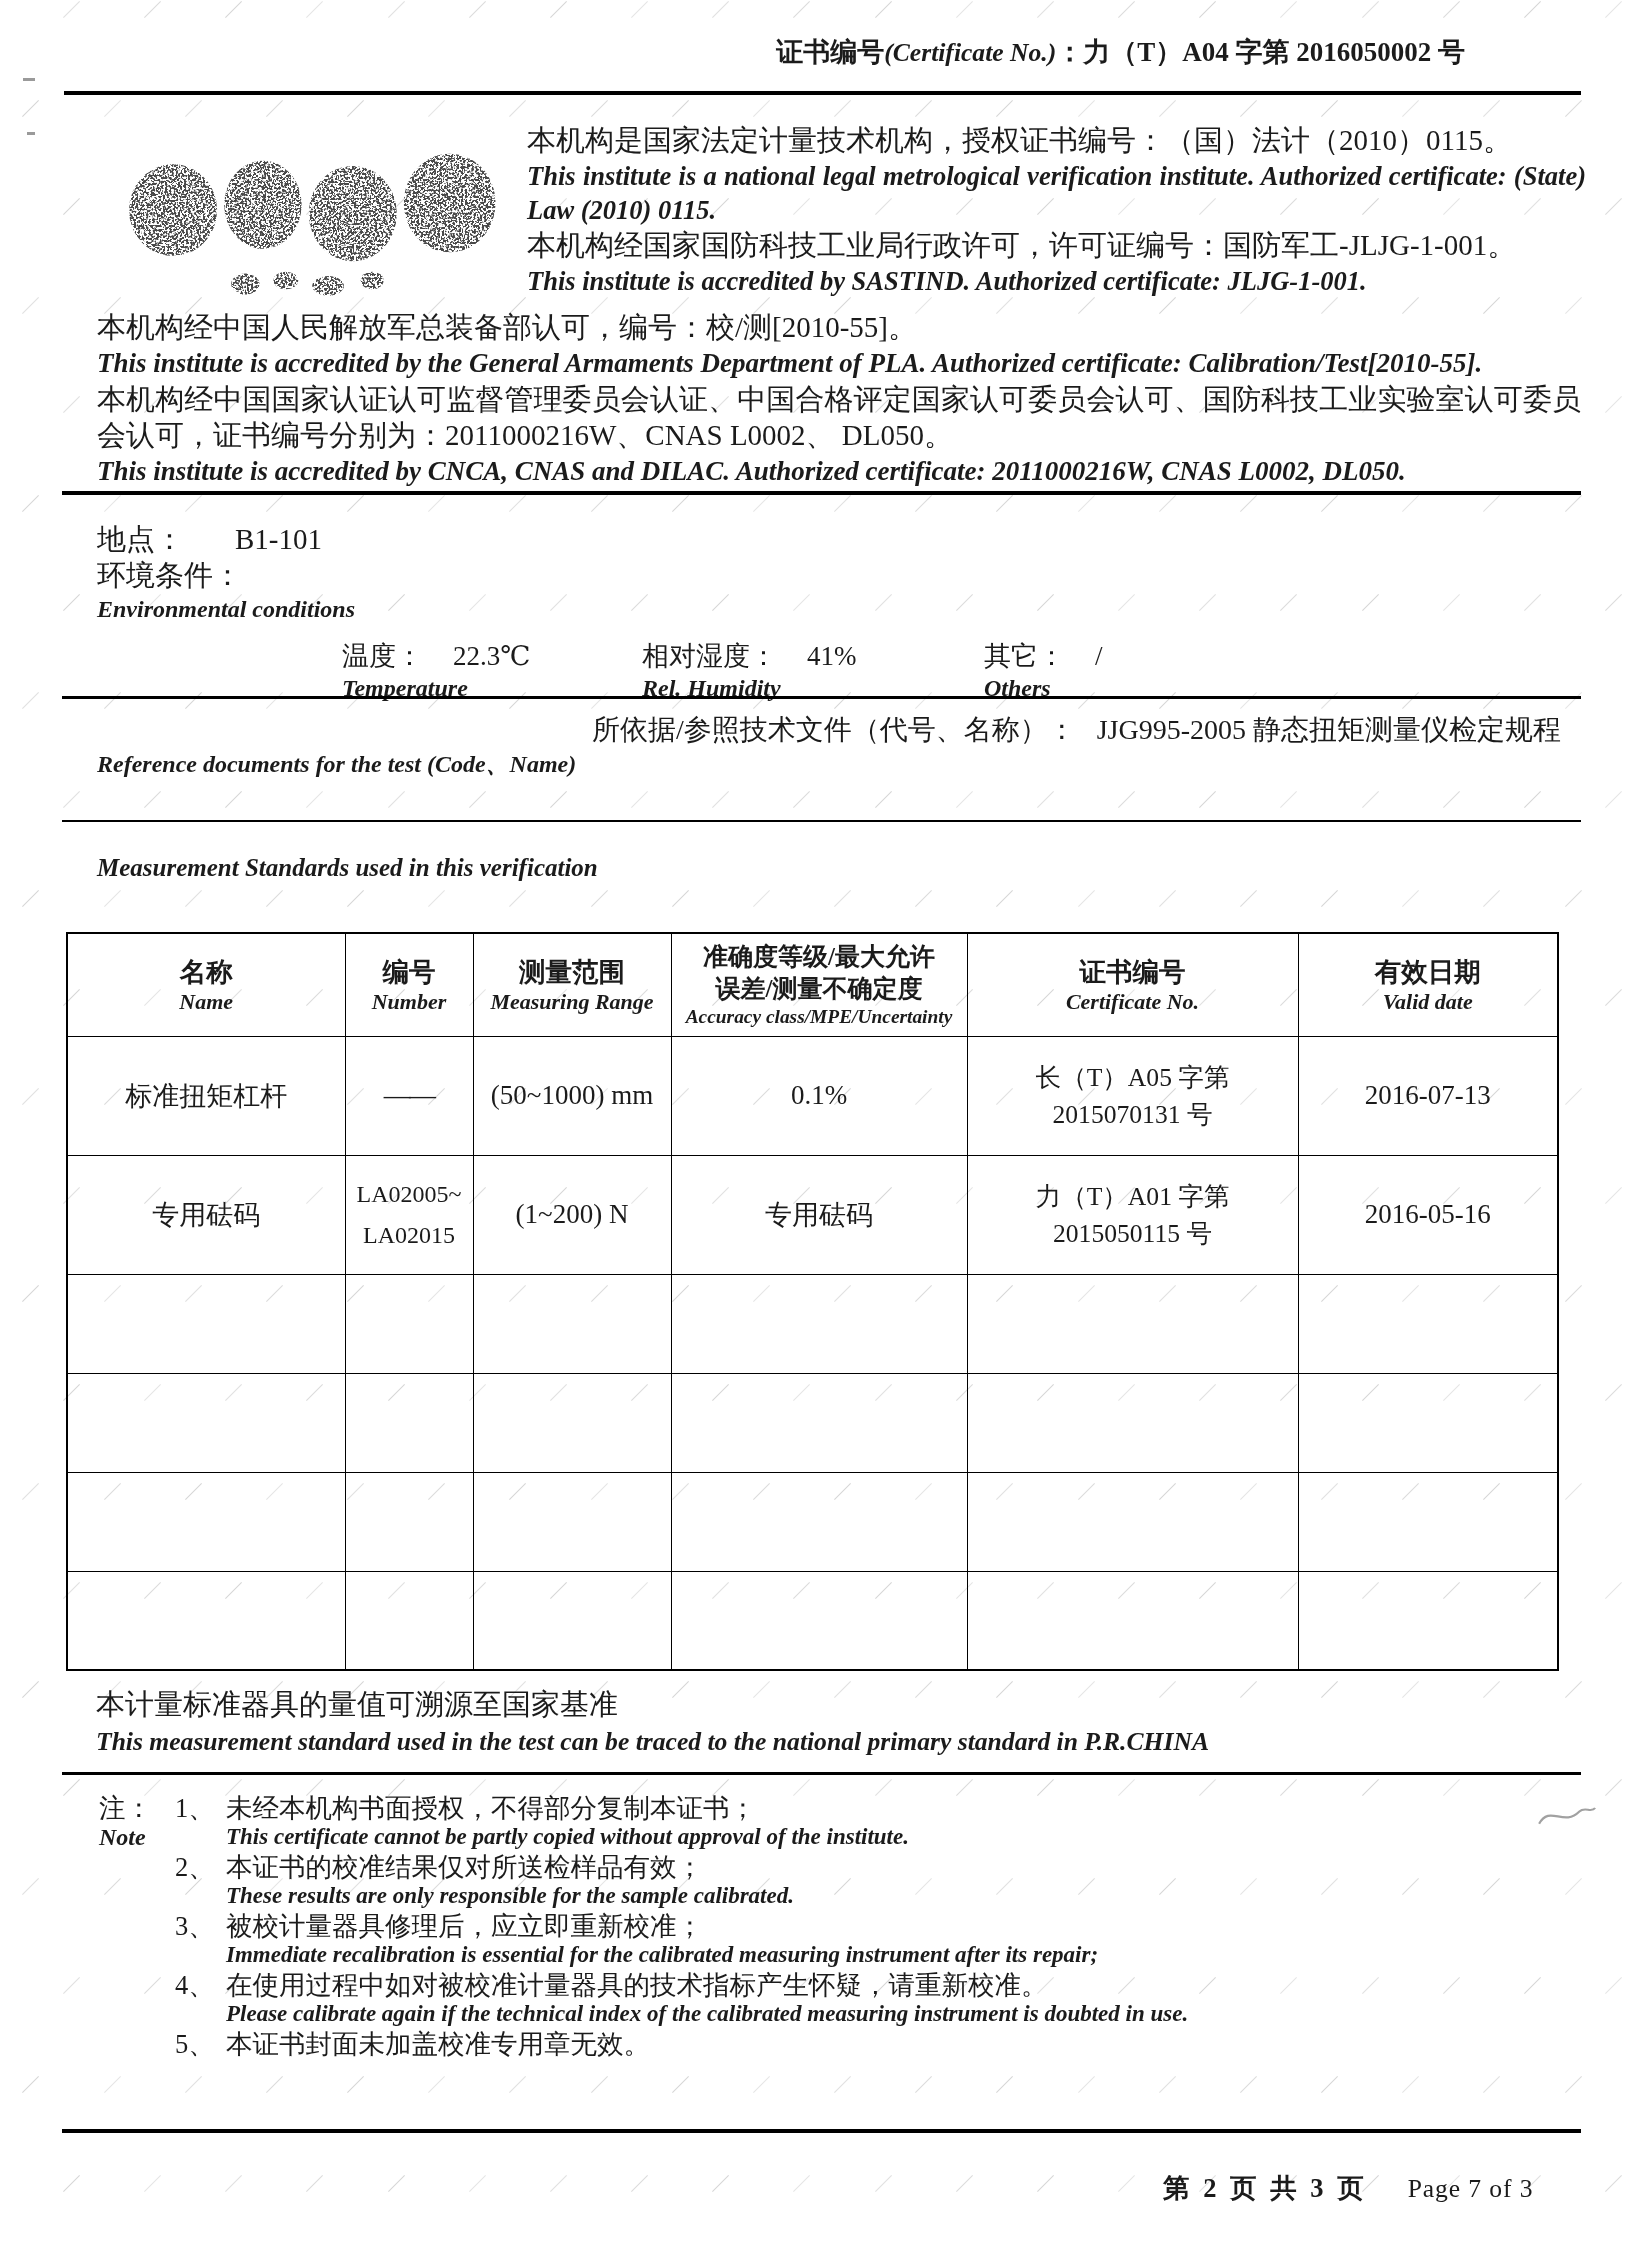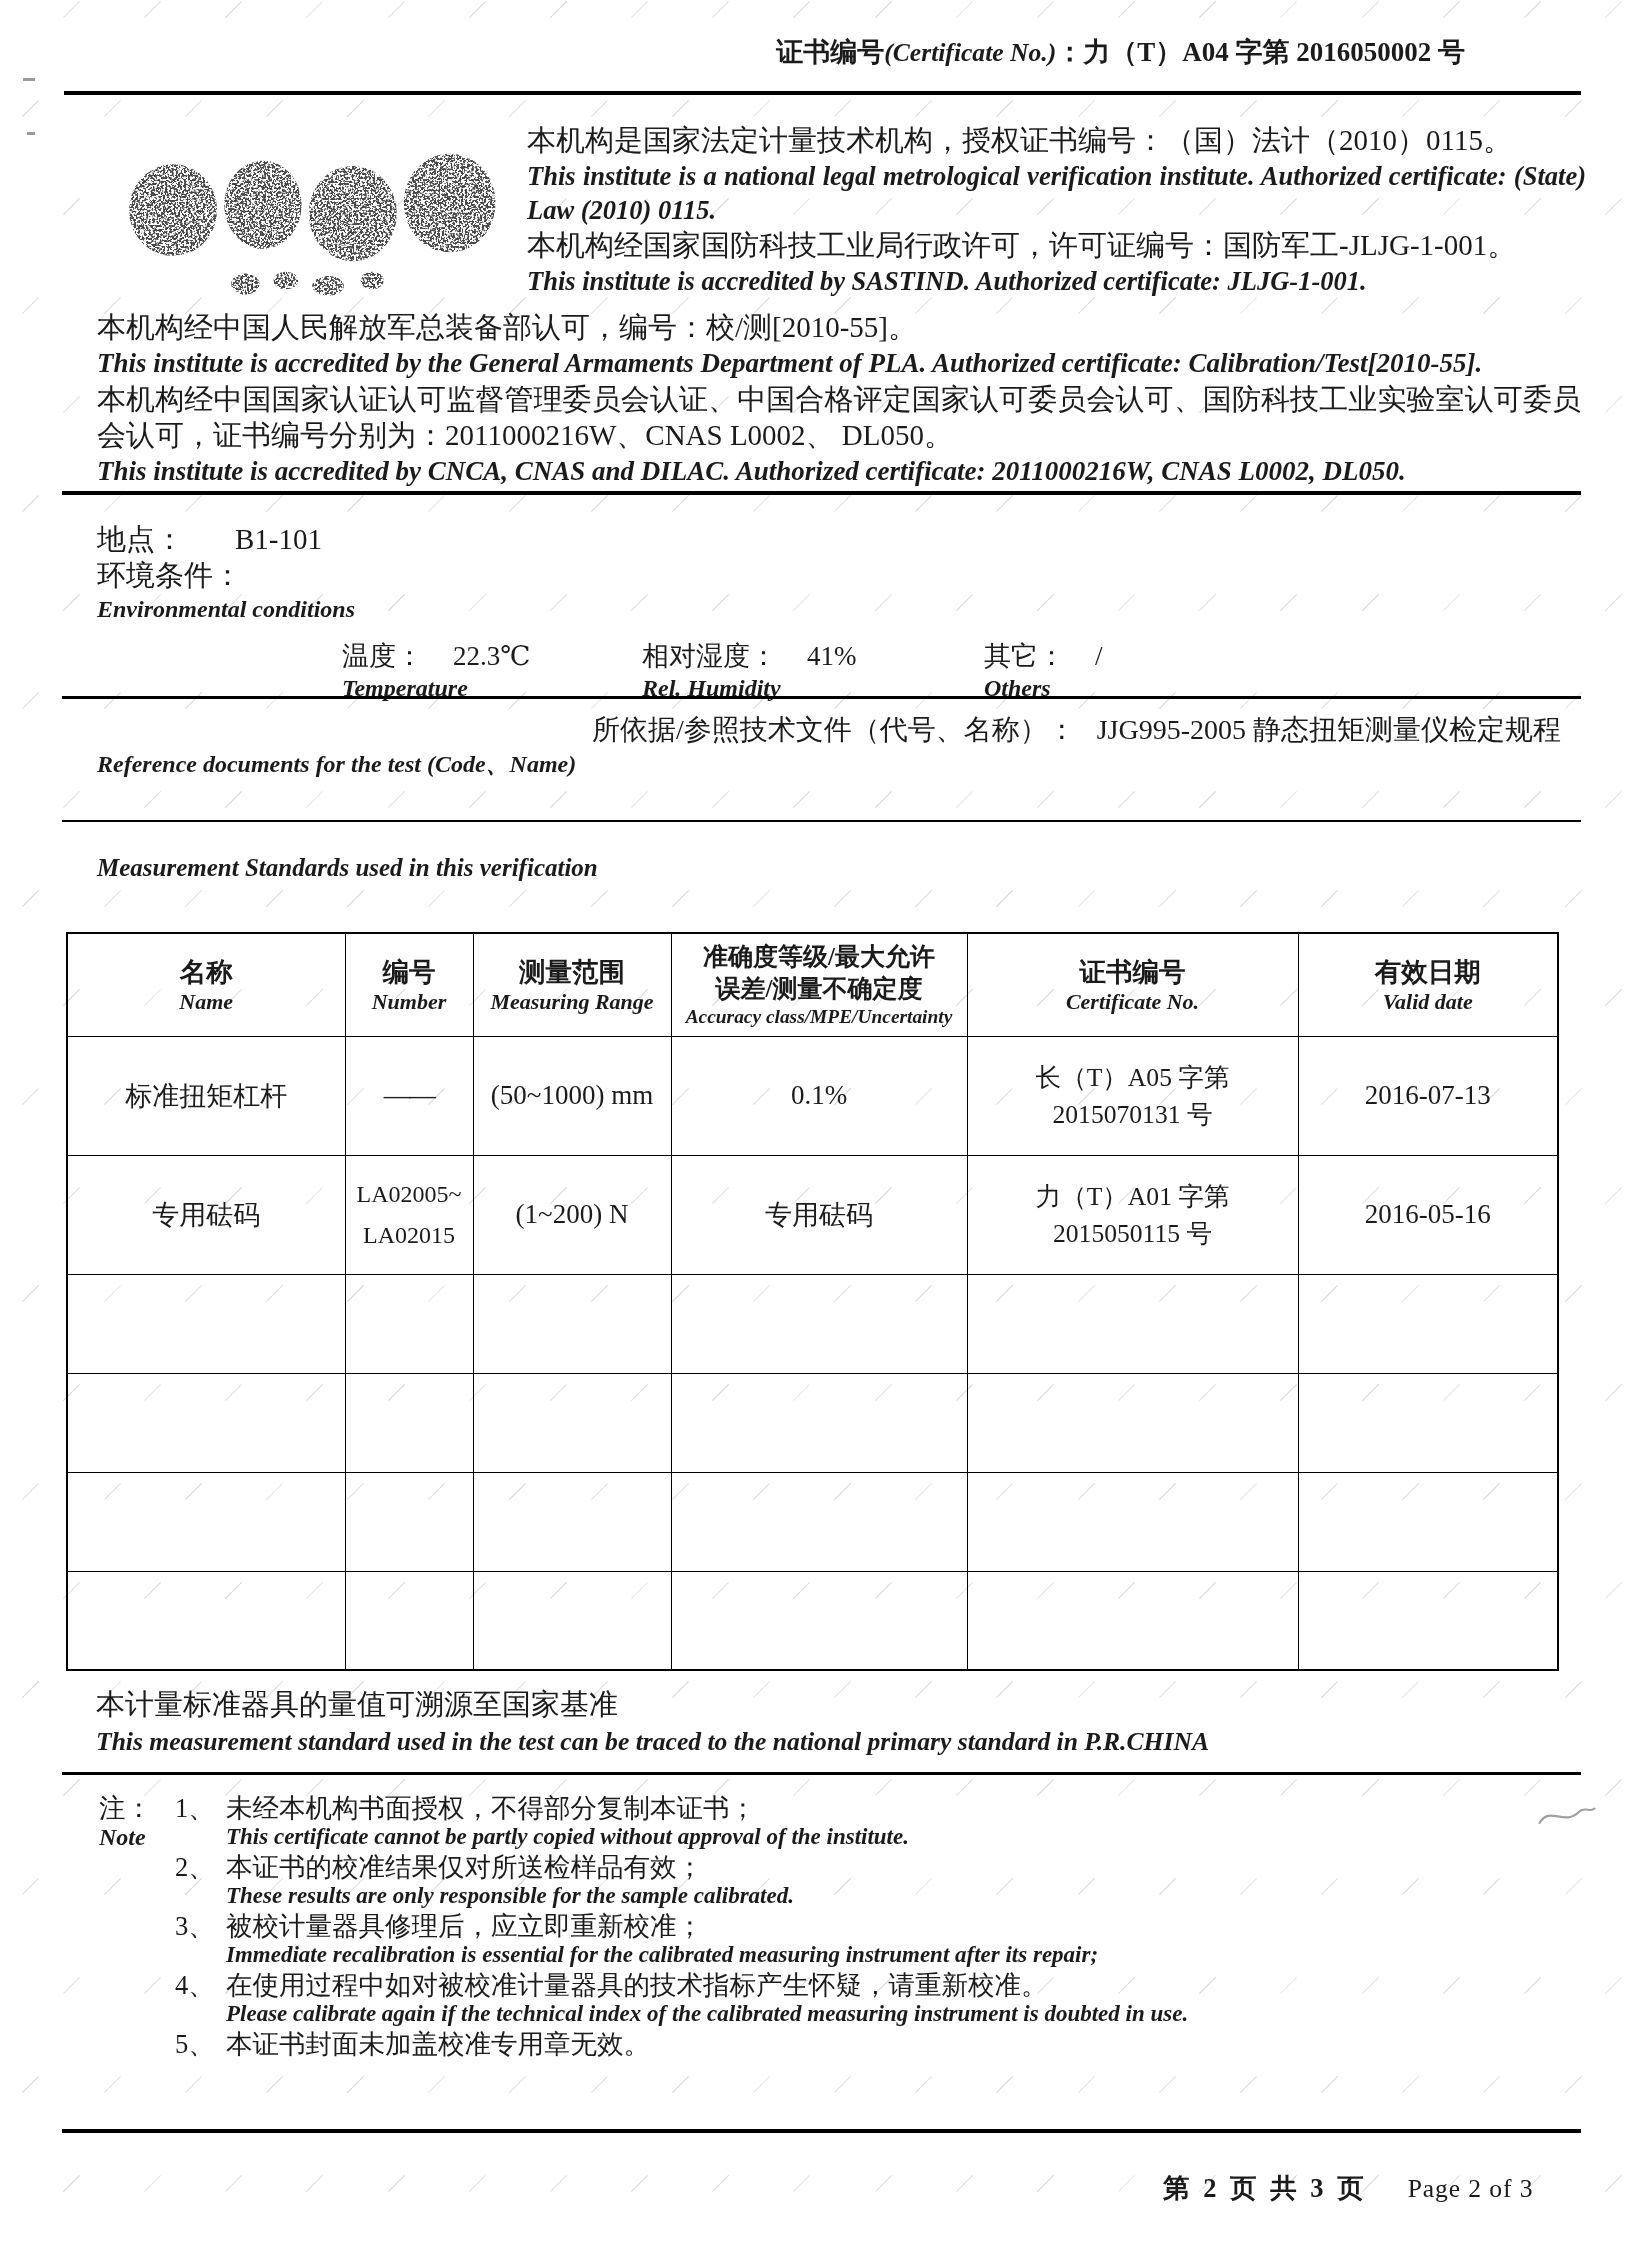--- a/index.html
+++ b/index.html
@@ -798,17 +798,17 @@
     <div class="note-row note-cn-row">
       <span></span>
       <span class="cn">5、</span>
       <span class="cn">本证书封面未加盖校准专用章无效。</span>
     </div>
   </div>
 
   <div class="rule" id="rule-footer"></div>
   <div class="layer" id="footer-pages">
     <span class="f-cn cn">第 2 页 共 3 页</span>
-    <span class="f-en">Page 2 of 3</span>
+    <span class="f-en">Page 7 of 3</span>
   </div>
 
 </div>
 
 
 </body></html>

